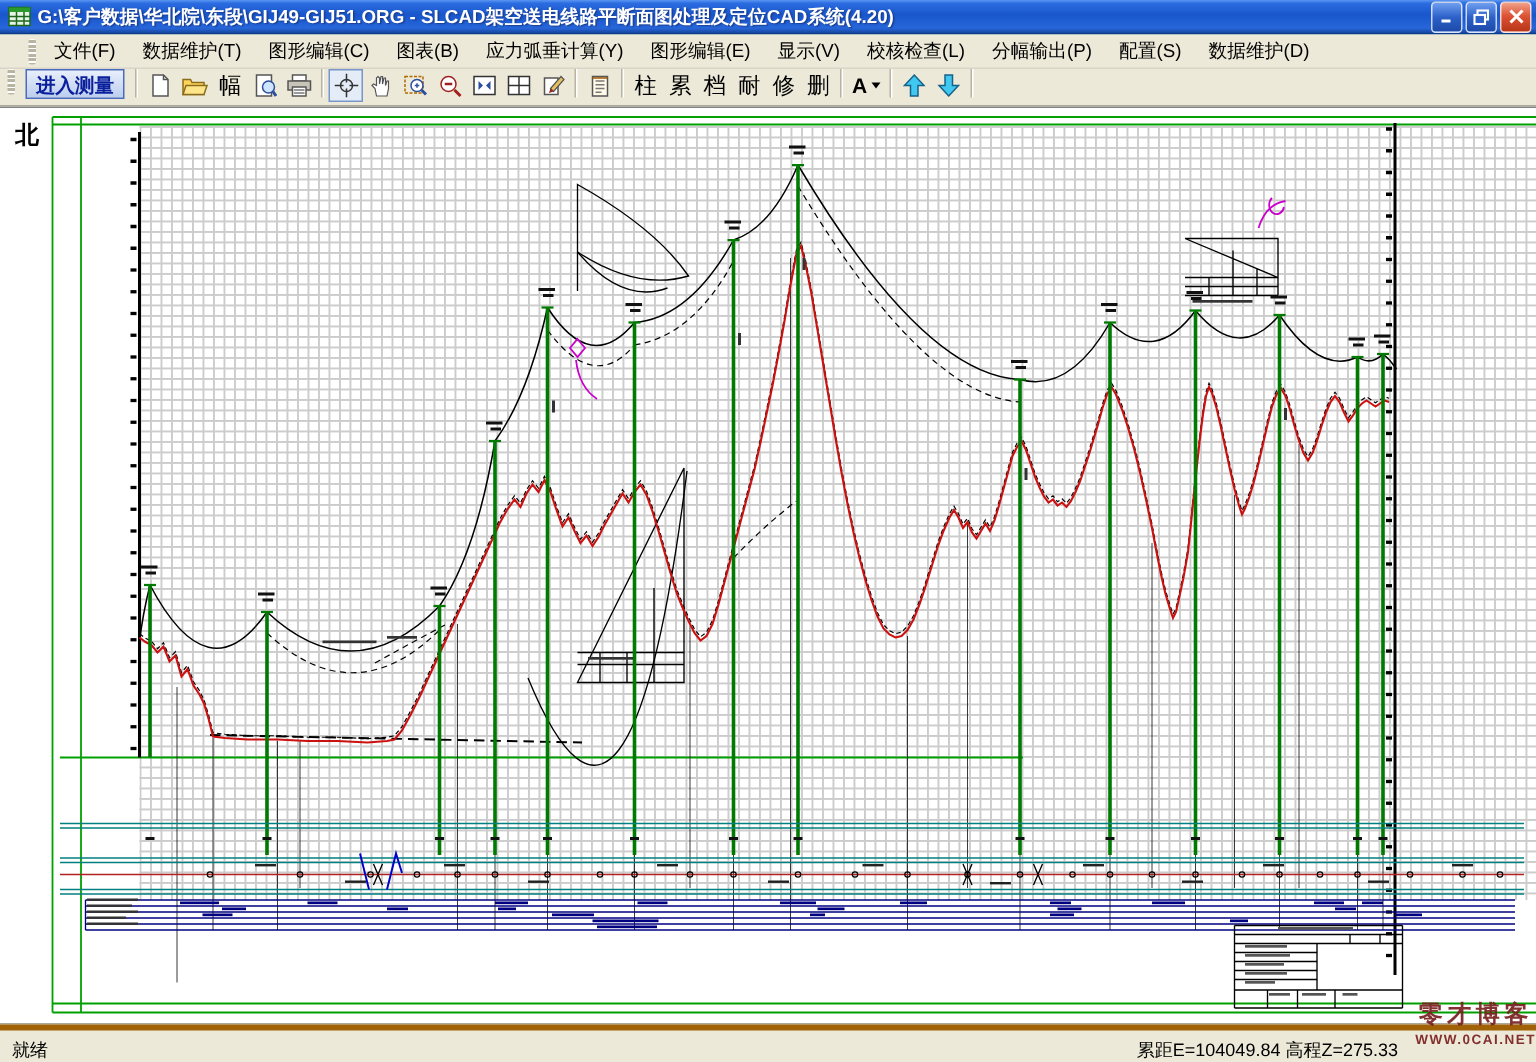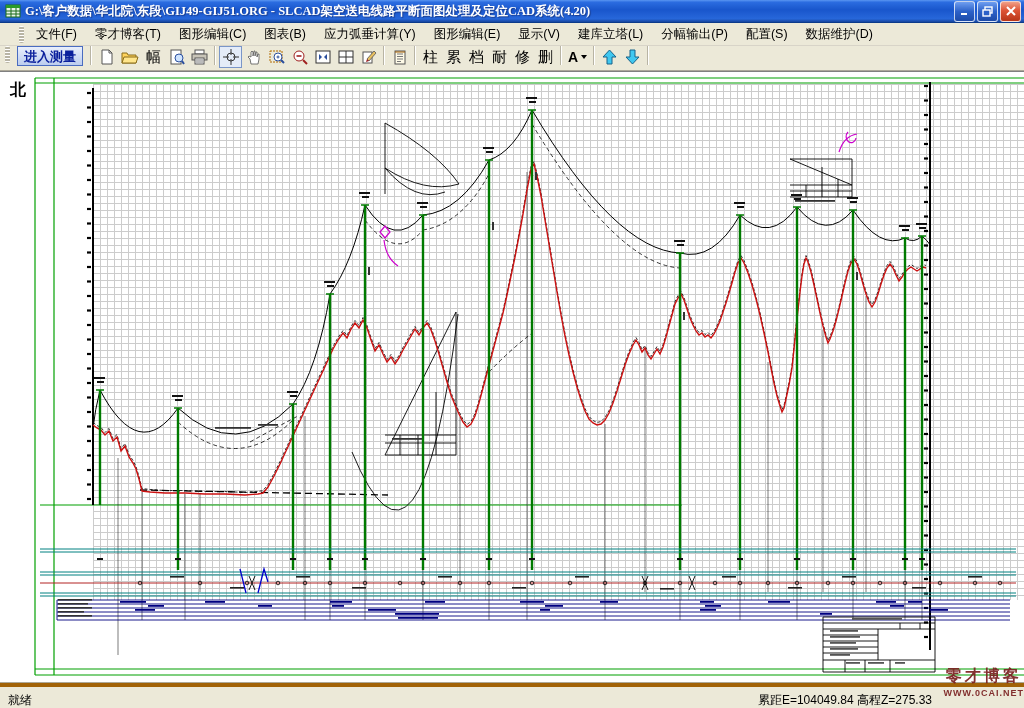--- a/index.html
+++ b/index.html
@@ -6,21 +6,21 @@
   html,body { width:1024px; height:708px; overflow:hidden; background:#ece9d8;
     font-family:"Liberation Sans","DejaVu Sans",sans-serif; }
   .app { position:relative; width:1024px; height:708px; }
 
   
   .titlebar { height:23px; display:flex; align-items:center; padding:0 3px;
     background:linear-gradient(180deg,#5a96f2 0%,#2b6ce0 10%,#1956cc 45%,#2767da 85%,#16459e 100%);
     border-bottom:1px solid #0b3a8a; }
   .app-icon { width:16px; height:16px; margin:0 4px 0 2px; flex:0 0 auto; }
   .title-text { color:#fff; font-weight:bold; font-size:12.5px; white-space:nowrap;
-    text-shadow:1px 1px 1px #1a3c8c; flex:1 1 auto; overflow:hidden;font-family:Liberation Serif, serif; }
+    text-shadow:1px 1px 1px #1a3c8c; flex:1 1 auto; overflow:hidden; }
   .win-buttons { display:flex; gap:2px; }
   .win-btn { width:21px; height:21px; border-radius:3px; border:1px solid rgba(255,255,255,.75);
     display:flex; align-items:center; justify-content:center; padding:0; }
   .btn-blue { background:linear-gradient(180deg,#6f9ef0,#2c61c8 50%,#1c4aa8); }
   .btn-red  { background:linear-gradient(180deg,#f0a088,#dd5335 45%,#b83518); }
 
   
   .menubar { height:23px; background:#ece9d8; display:flex; align-items:center;
     border-bottom:1px solid #d8d4c8; padding-left:16px; }
   .grip { width:5px; height:17px; margin:0 3px;
@@ -98,27 +98,27 @@
         <svg width="10" height="10" viewBox="0 0 10 10">
             <path d="M1,1 L9,9 M9,1 L1,9" stroke="#fff" stroke-width="2"></path>
           </svg>
       </button>
     </span>
   </div>
 
   <div class="menubar">
     <span class="grip"></span>
     <span class="menu-item">文件(F)</span>
-    <span class="menu-item">零才博客(T)</span>
+    <span class="menu-item">数据维护(T)</span>
     <span class="menu-item">图形编辑(C)</span>
     <span class="menu-item">图表(B)</span>
     <span class="menu-item">应力弧垂计算(Y)</span>
     <span class="menu-item">图形编辑(E)</span>
     <span class="menu-item">显示(V)</span>
-    <span class="menu-item">建库立塔(L)</span>
+    <span class="menu-item">校核检查(L)</span>
     <span class="menu-item">分幅输出(P)</span>
     <span class="menu-item">配置(S)</span>
     <span class="menu-item">数据维护(D)</span>
   </div>
 
   <div class="toolbar">
     <span class="grip"></span>
     <button class="enter-measure">进入测量</button>
     <span class="tb-sep"></span>
     <button class="tb-btn">

